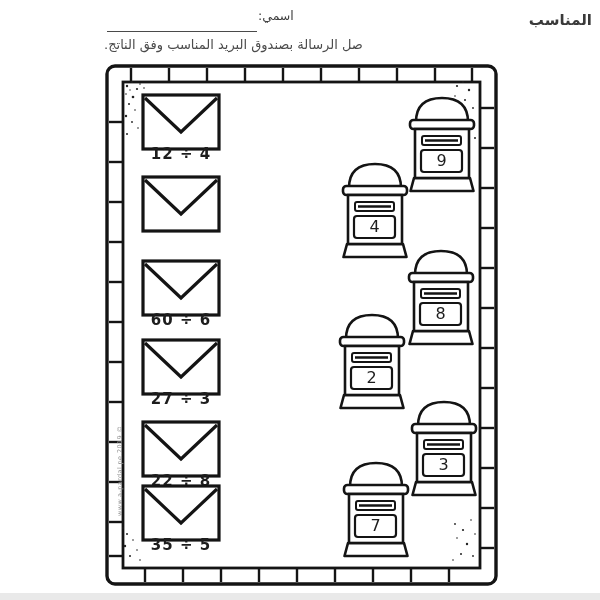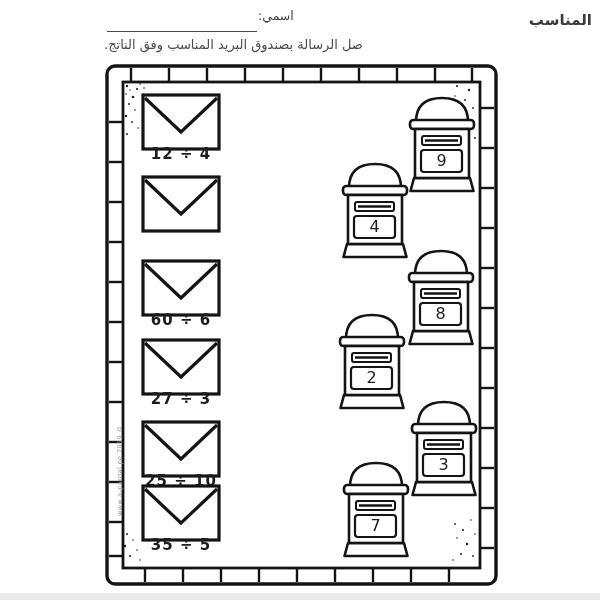--- a/index.html
+++ b/index.html
@@ -198,21 +198,21 @@
       <rect x="2" y="2" width="76" height="54" stroke-width="3.2"></rect>
       <polyline points="4,5 40,39 76,5" stroke-width="3.2"></polyline>
     </svg>
   <div class="expr">27 ÷ 3</div>
 </div>
 <div class="abs envelope" style="top:420px">
   <svg width="80" height="58" viewBox="0 0 80 58" fill="none" stroke="#141414">
       <rect x="2" y="2" width="76" height="54" stroke-width="3.2"></rect>
       <polyline points="4,5 40,39 76,5" stroke-width="3.2"></polyline>
     </svg>
-  <div class="expr">25 ÷ 10</div>
+  <div class="expr">22 ÷ 8</div>
 </div>
 <div class="abs envelope" style="top:484px">
   <svg width="80" height="58" viewBox="0 0 80 58" fill="none" stroke="#141414">
       <rect x="2" y="2" width="76" height="54" stroke-width="3.2"></rect>
       <polyline points="4,5 40,39 76,5" stroke-width="3.2"></polyline>
     </svg>
   <div class="expr">35 ÷ 5</div>
 </div>
 
 <div class="abs mailbox" style="left:407px;top:92px">

